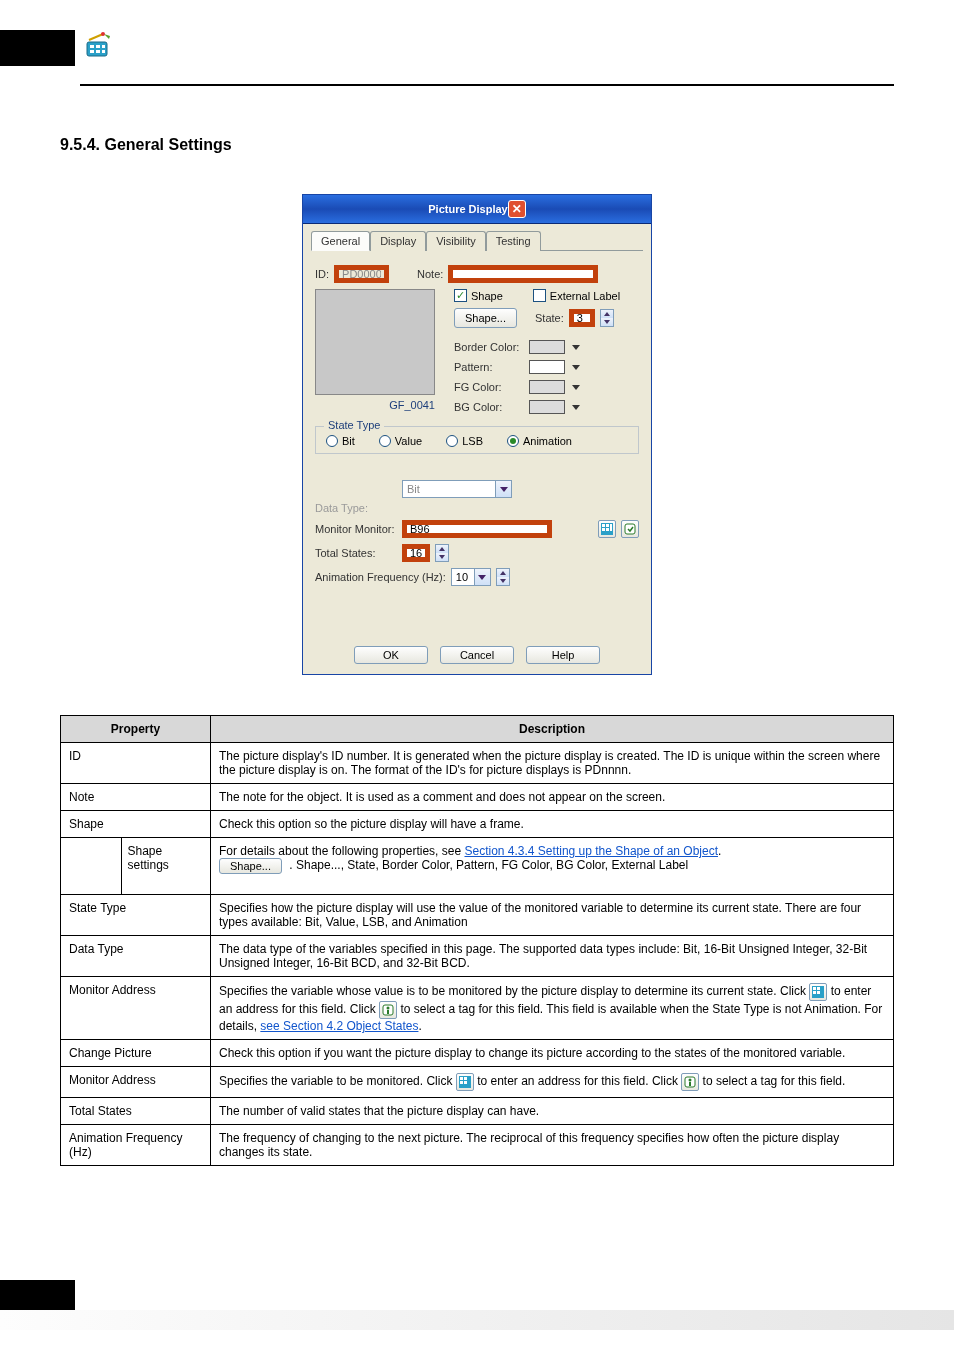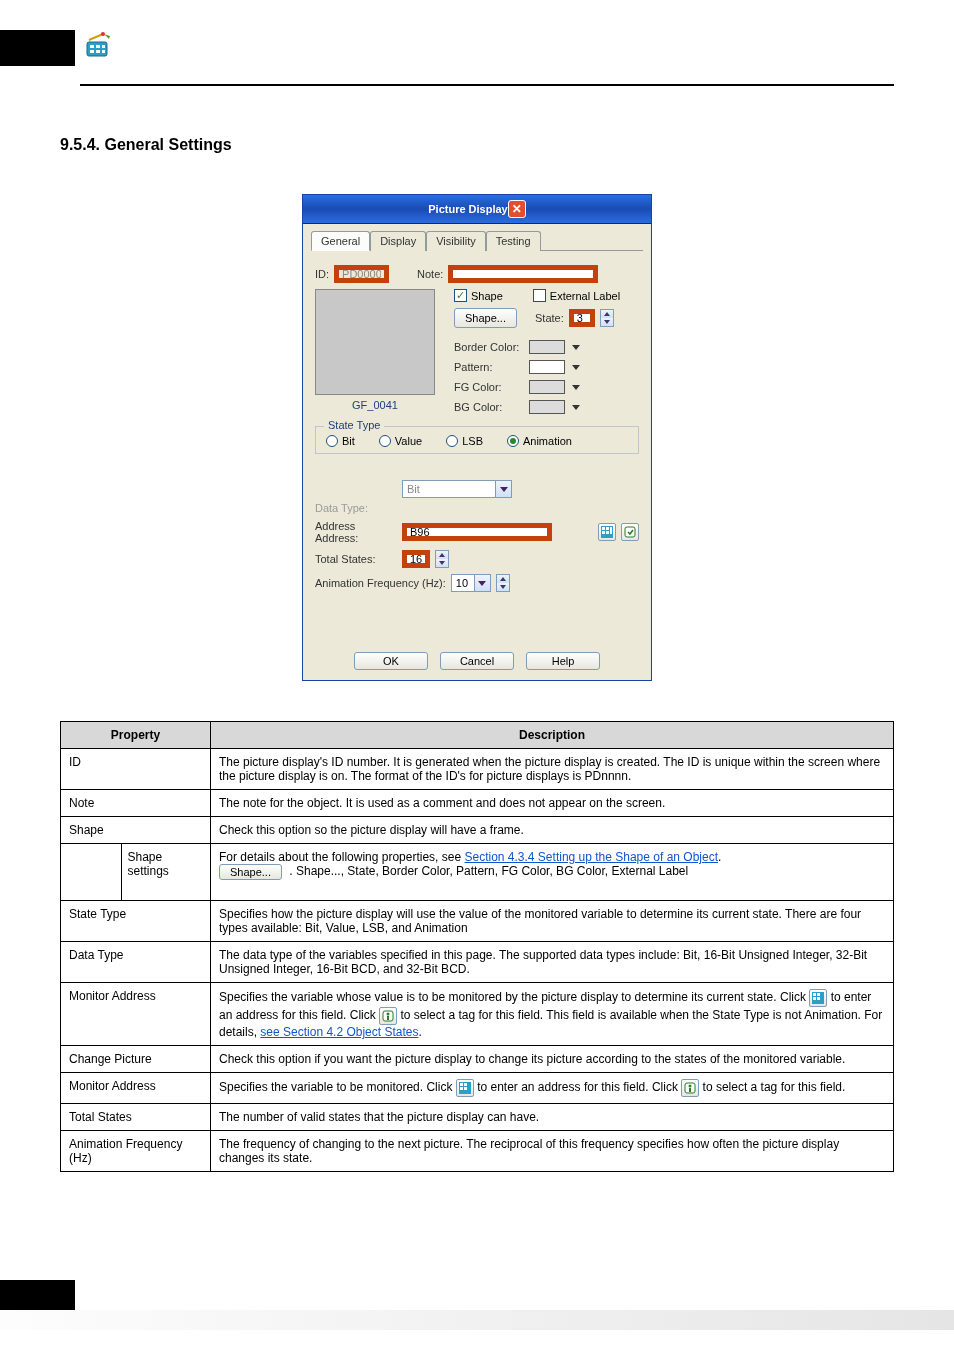--- a/index.html
+++ b/index.html
@@ -115,21 +115,21 @@
   input[type=text].fld:disabled { background: #ece9d8; color: #888;}
   .w60 { width: 55px; }
   .w150 { width: 150px; }
   .preview-box {
     width: 120px; height: 106px;
     background: #c8c8c8;
     border: 1px solid #888;
     display: inline-block;
   }
   .preview-wrap { text-align: center; }
-  .preview-lbl { color: #1e3f7b; font-size: 11px; margin-top: 2px;}
+  .preview-lbl { color: #1e3f7b; font-size: 11px; margin-top: 2px; text-align: right;}
   .checkbox { display:inline-flex; align-items:center; gap:4px;}
   .cb {
     width:13px;height:13px;border:1px solid #1c5180;display:inline-flex;align-items:center;justify-content:center;background:#fff;
   }
   .cb.checked::after{ content:"✓"; color:#2a8a2a; font-size:11px; line-height:1;}
   .btn-xp {
     border:1px solid #7f9db9; background:linear-gradient(#fefefe,#e7e7df);
     padding:1px 10px; border-radius:3px; font-size:11px; height:20px; display:inline-flex;align-items:center;
   }
   .color-swatch {
@@ -318,21 +318,21 @@
 
       <div style="height:10px"></div>
       <div class="row">
         <span class="lbl-dis" style="width:82px">Data Type:</span>
         <span class="sel">
               <span>Bit</span>
               <span class="caret"></span>
             </span>
       </div>
       <div class="row">
-        <span class="lbl" style="width:82px">Address Address:</span>
+        <span class="lbl" style="width:82px">Monitor Monitor:</span>
         <input type="text" class="fld" style="width: 150px;" value="B96">
         <span style="flex:1"></span>
         <span class="icon-sq">
           <svg width="12" height="12" viewBox="0 0 12 12">
                 <rect x="0" y="0" width="12" height="12" fill="#2aa0c8"></rect>
                 <rect x="1" y="1" width="3" height="3" fill="#fff"></rect>
                 <rect x="5" y="1" width="3" height="3" fill="#fff"></rect>
                 <rect x="1" y="5" width="3" height="3" fill="#fff"></rect>
                 <rect x="5" y="5" width="3" height="3" fill="#fff"></rect>
                 <rect x="9" y="1" width="2" height="7" fill="#fff"></rect>

